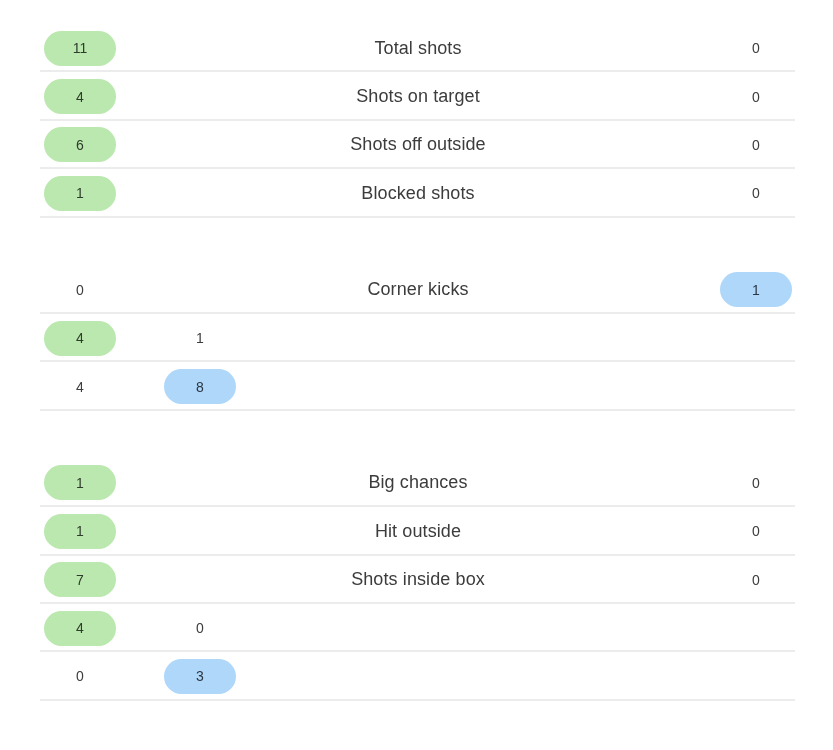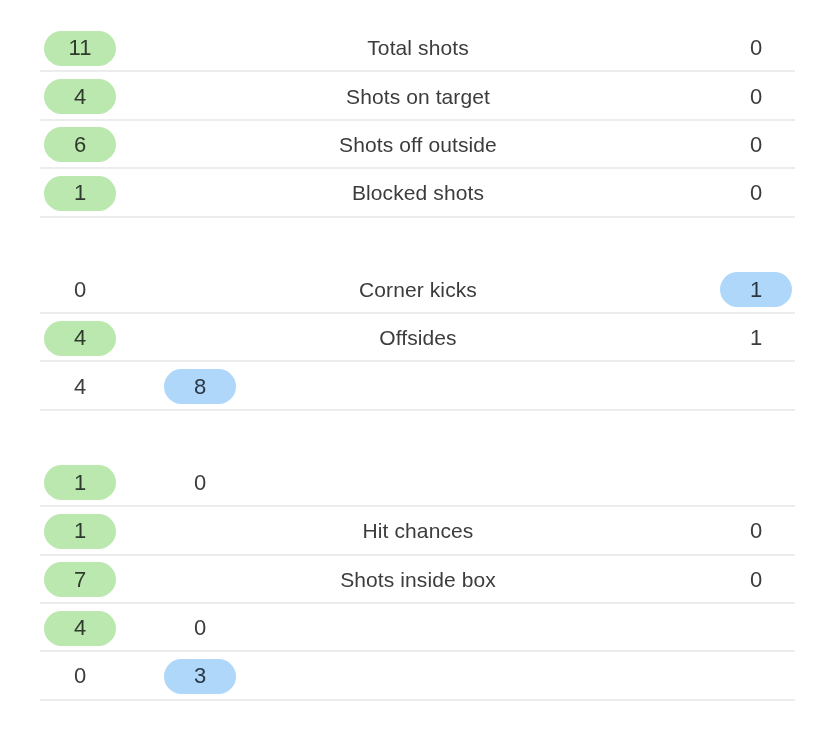--- a/index.html
+++ b/index.html
@@ -65,29 +65,29 @@
   }
 
   .cell-right {
     width: 120px;
     margin-right: 17px;
   }
 
   .cell-label {
     flex: 1 1 auto;
     text-align: center;
-    font-size: 21px;
+    font-size: 18px;
     color: #3c3c3c;
     letter-spacing: 0.1px;
     white-space: nowrap;
     overflow: hidden;
   }
 
   .value {
-    font-size: 22px;
+    font-size: 14px;
     color: #3c3c3c;
     line-height: 1;
     display: inline-flex;
     align-items: center;
     justify-content: center;
     min-width: 20px;
   }
 
   
   .value.pill {
@@ -157,49 +157,49 @@
         </div>
         <div class="cell-label">Corner kicks</div>
         <div class="cell-right">
           <span class="value pill blue">1</span>
         </div>
       </div>
       <div class="stat-row">
         <div class="cell-left">
           <span class="value pill green">4</span>
         </div>
-        <div class="cell-label">Offsides</div>
         <div class="cell-right">
           <span class="value">1</span>
         </div>
       </div>
       <div class="stat-row">
         <div class="cell-left">
           <span class="value">4</span>
         </div>
         <div class="cell-right">
           <span class="value pill blue">8</span>
         </div>
       </div>
     </div>
     <div class="group-spacer"></div>
     <div class="stat-group">
       <div class="stat-row">
         <div class="cell-left">
           <span class="value pill green">1</span>
         </div>
+        <div class="cell-label">Big chances</div>
         <div class="cell-right">
           <span class="value">0</span>
         </div>
       </div>
       <div class="stat-row">
         <div class="cell-left">
           <span class="value pill green">1</span>
         </div>
-        <div class="cell-label">Hit chances</div>
+        <div class="cell-label">Hit outside</div>
         <div class="cell-right">
           <span class="value">0</span>
         </div>
       </div>
       <div class="stat-row">
         <div class="cell-left">
           <span class="value pill green">7</span>
         </div>
         <div class="cell-label">Shots inside box</div>
         <div class="cell-right">

